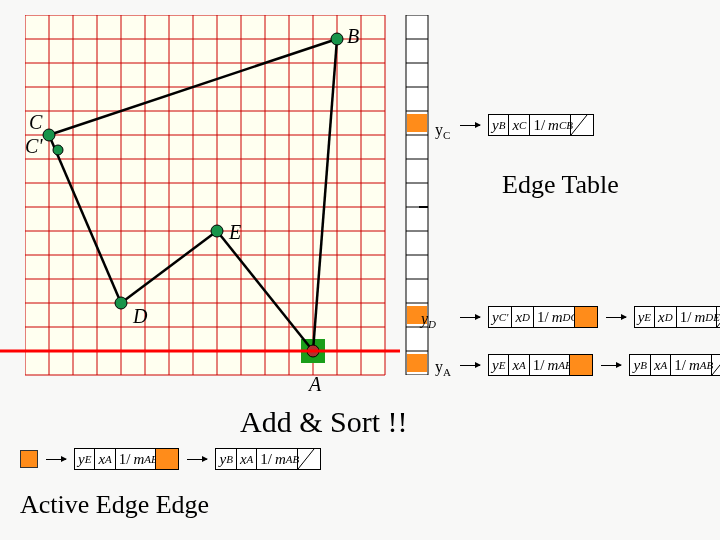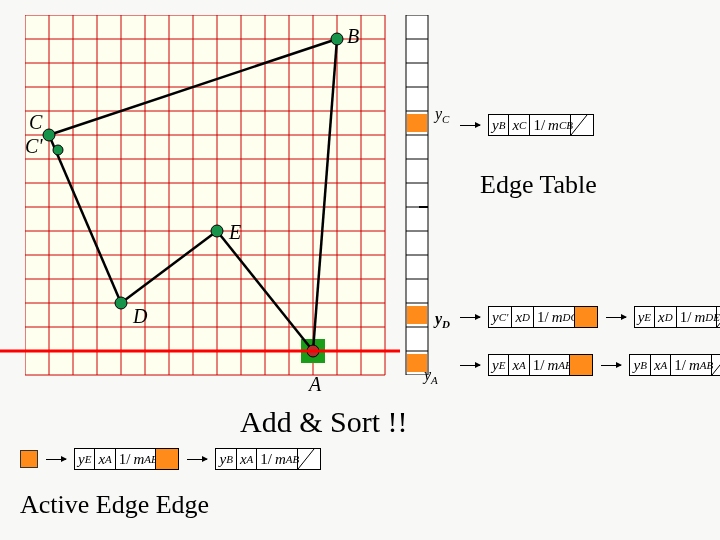--- a/index.html
+++ b/index.html
@@ -17,21 +17,21 @@
     left: 25px;
     top: 15px;
   }
   .bucket-col {
     position: absolute;
     left: 405px;
     top: 15px;
   }
   .edge-table-label {
     position: absolute;
-    left: 480px;
+    left: 502px;
     top: 170px;
     font-size: 26px;
   }
   .add-sort-label {
     position: absolute;
     left: 240px;
     top: 405px;
     font-size: 30px;
   }
   .ael-label {
@@ -194,23 +194,23 @@
       <line x1="1" y1="336" x2="23" y2="336" stroke="black"></line>
 
   <rect x="2" y="99" width="20" height="18" fill="#ff8c1a"></rect>
   <rect x="2" y="291" width="20" height="18" fill="#ff8c1a"></rect>
   <rect x="2" y="339" width="20" height="18" fill="#ff8c1a"></rect>
 
   <line x1="14" y1="192" x2="23" y2="192" stroke="black" stroke-width="2"></line>
 </svg>
 </div>
 
-<div style="position:absolute; left:435px; top:105px; font-style:italic; font-size:16px;">y<sub>C</sub></div>
-<div style="position:absolute; left:435px; top:310px; font-style:italic; font-size:16px;font-weight:bold;">y<sub>D</sub></div>
-<div style="position:absolute; left:424px; top:358px; font-style:italic; font-size:16px;margin-top:8px;">y<sub>A</sub></div>
+<div style="position:absolute; left:435px; top:121px; font-size:16px;">y<sub>C</sub></div>
+<div style="position:absolute; left:421px; top:310px; font-style:italic; font-size:16px;">y<sub>D</sub></div>
+<div style="position:absolute; left:435px; top:358px; font-size:16px;">y<sub>A</sub></div>
 
 <div class="node-row" style="left:460px; top:114px;">
   <div class="arrow"></div>
   <div class="node">
     <span class="ital">y<sub>B</sub></span>
       <span class="ital">x<sub>C</sub></span>
       <span>1/<span class="ital">m<sub>CB</sub></span></span>
       <span>
         <svg class="slash">
           <line x1="0" y1="20" x2="16" y2="0" stroke="black"></line>

